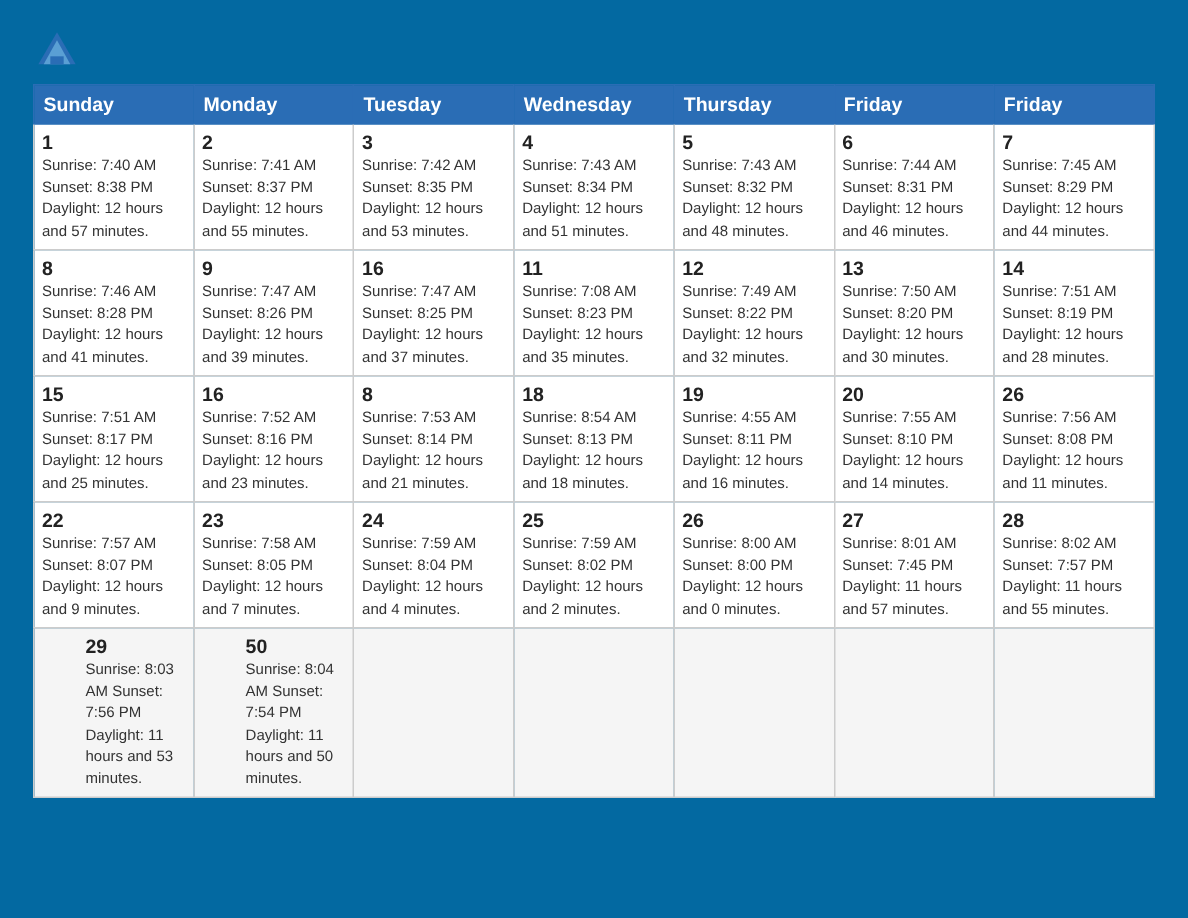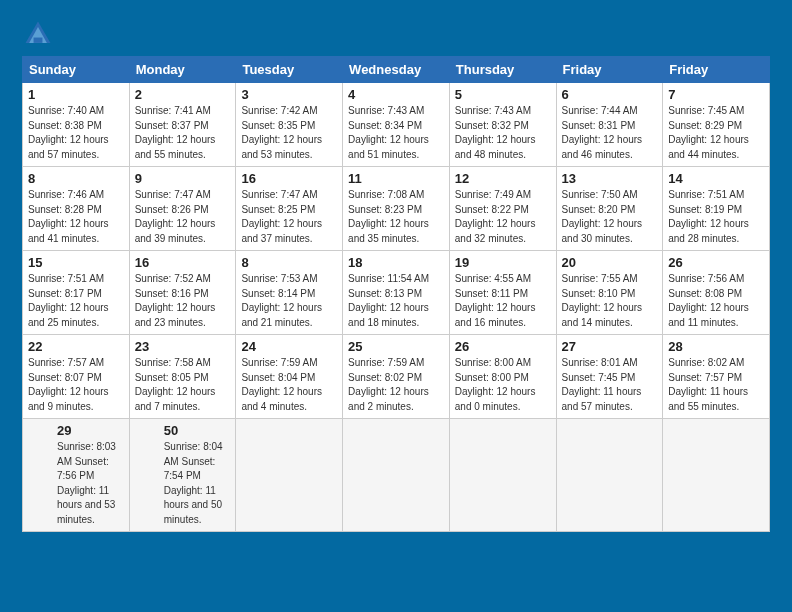--- a/index.html
+++ b/index.html
@@ -252,21 +252,21 @@
           </td>
           <td>
             <span class="day-num">8</span>
             <div class="day-info">Sunrise: 7:53 AM
 Sunset: 8:14 PM
 Daylight: 12 hours
 and 21 minutes.</div>
           </td>
           <td>
             <span class="day-num">18</span>
-            <div class="day-info">Sunrise: 11:54 AM
+            <div class="day-info">Sunrise: 8:54 AM
 Sunset: 8:13 PM
 Daylight: 12 hours
 and 18 minutes.</div>
           </td>
           <td>
             <span class="day-num">19</span>
             <div class="day-info">Sunrise: 4:55 AM
 Sunset: 8:11 PM
 Daylight: 12 hours
 and 16 minutes.</div>

